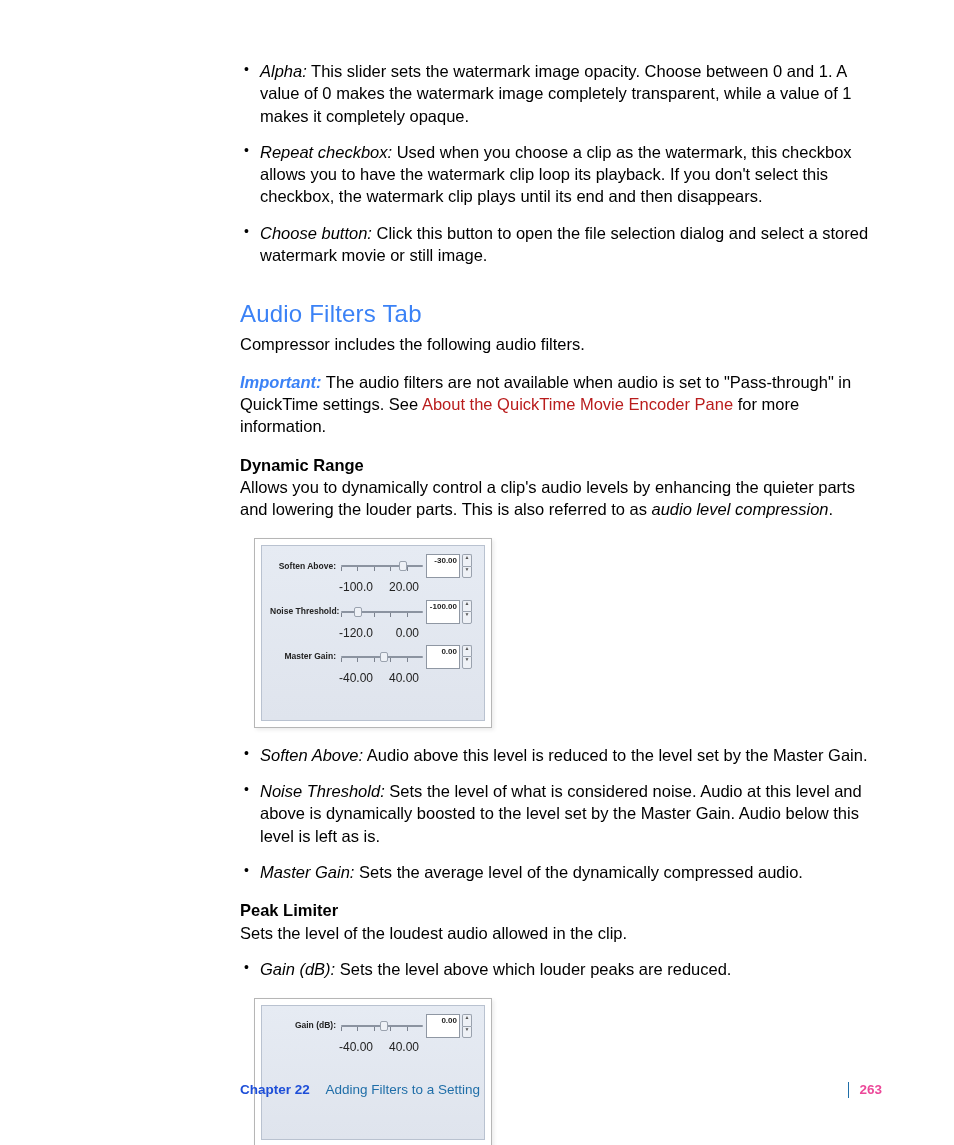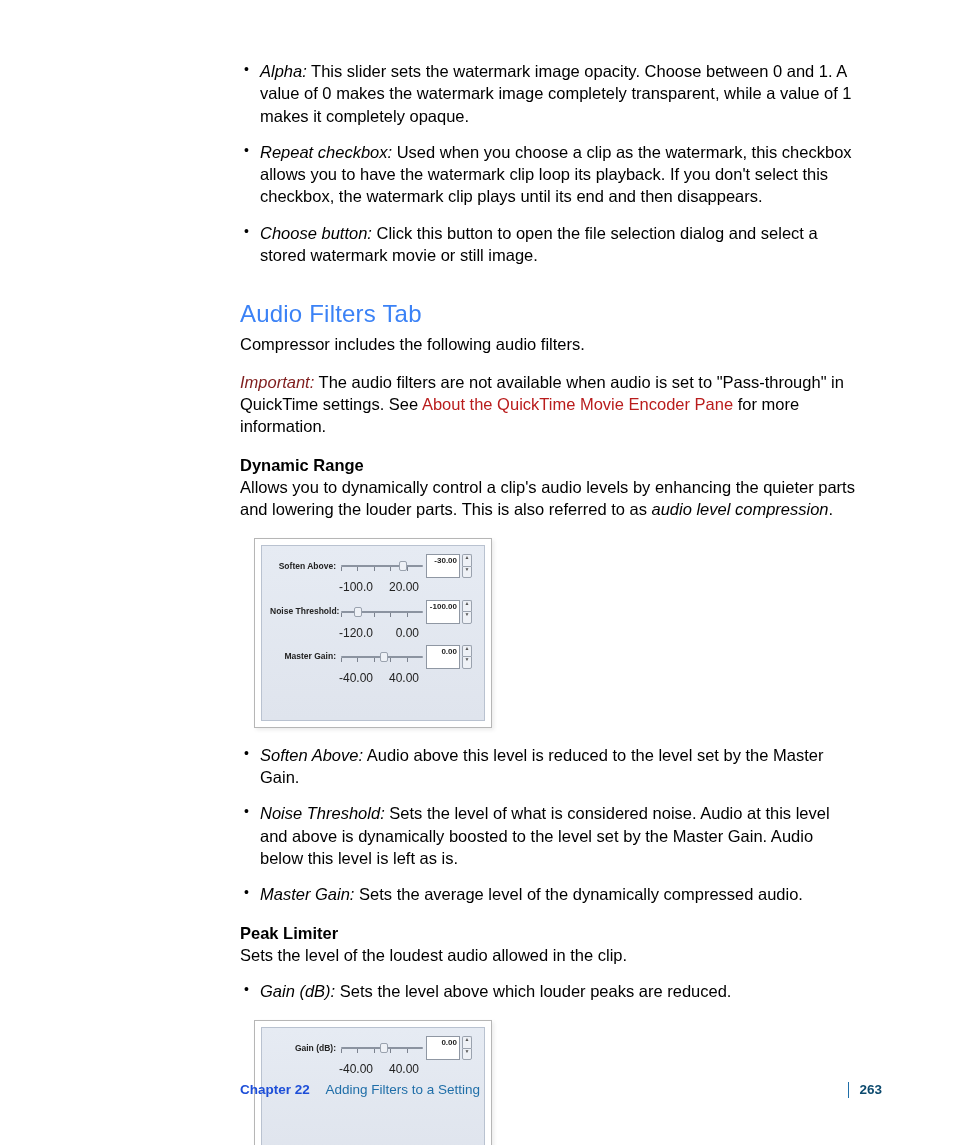--- a/index.html
+++ b/index.html
@@ -7,21 +7,21 @@
     padding: 0;
     background: #ffffff;
     font-family: "Myriad Pro", "Segoe UI", "Helvetica Neue", Arial, sans-serif;
     color: #000;
   }
   .page {
     width: 954px;
     height: 1145px;
     box-sizing: border-box;
     position: relative;
-    padding: 60px 94px 0 240px;
+    padding: 60px 72px 0 240px;
     font-size: 16.5px;
     line-height: 1.35;
   }
   .bullets {
     list-style: none;
     padding: 0;
     margin: 0;
   }
   .bullets > li {
     position: relative;
@@ -43,22 +43,22 @@
     font-weight: 400;
     font-size: 24px;
     margin: 32px 0 2px 0;
     letter-spacing: 0.2px;
   }
   .lead {
     margin: 0 0 16px 0;
   }
   .important {
     font-style: italic;
-    color: #7f1d1d;
-    font-weight: 400;
+    color: #3b82f6;
+    font-weight: 700;
   }
   .note-para {
     margin: 0 0 16px 0;
   }
   .link {
     color: #b91c1c;
   }
   .subhead {
     font-weight: 700;
     margin: 16px 0 0 0;
@@ -196,21 +196,21 @@
   .footer .rule {
     border-left: 1px solid #1f6ea8;
     height: 16px;
     margin: 0 10px;
   }
   .footer-right {
     display: flex;
     align-items: center;
   }
   .footer .pg {
-    color: #0c4a6e;
+    color: #ec4899;
     font-weight: 700;
   }
   em.ital { font-style: italic; }
 </style>
 </head>
 <body>
 
 <div class="page">
   <ul class="bullets" id="top-bullets">
       <li><span class="term">Alpha:</span><span> This slider sets the watermark image opacity. Choose between 0 and 1. A value of 0 makes the watermark image completely transparent, while a value of 1 makes it completely opaque.</span></li>

